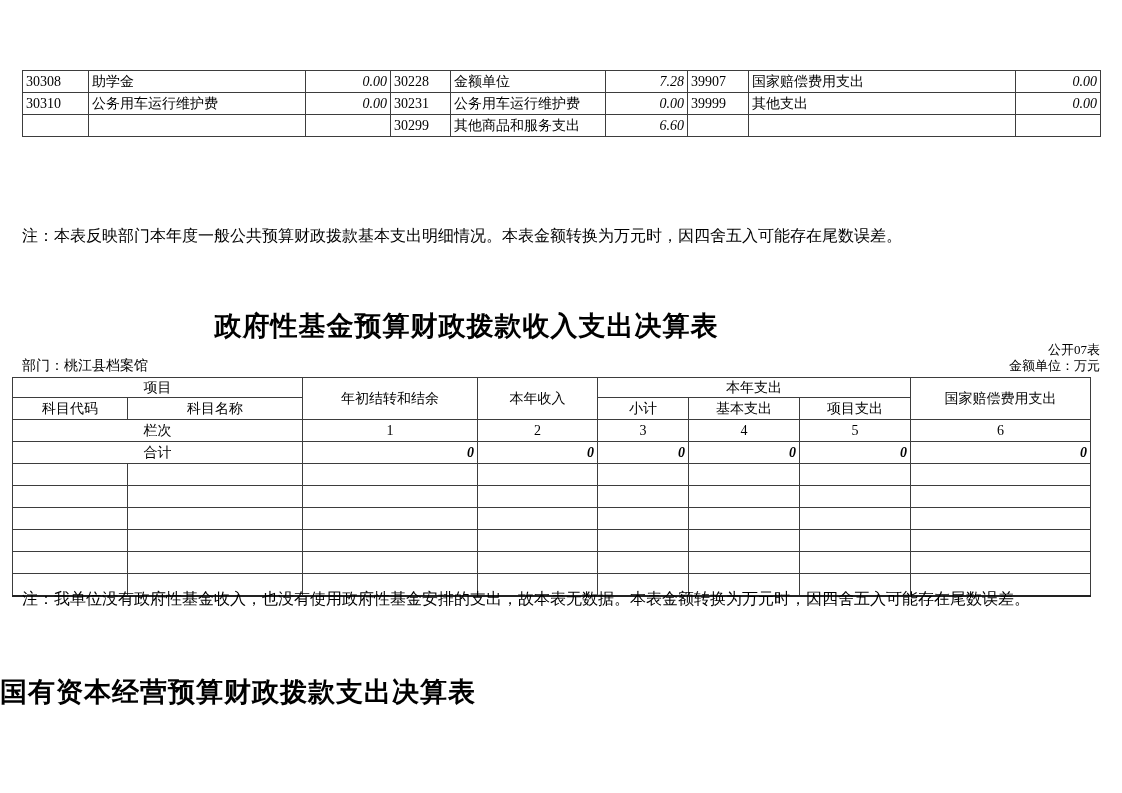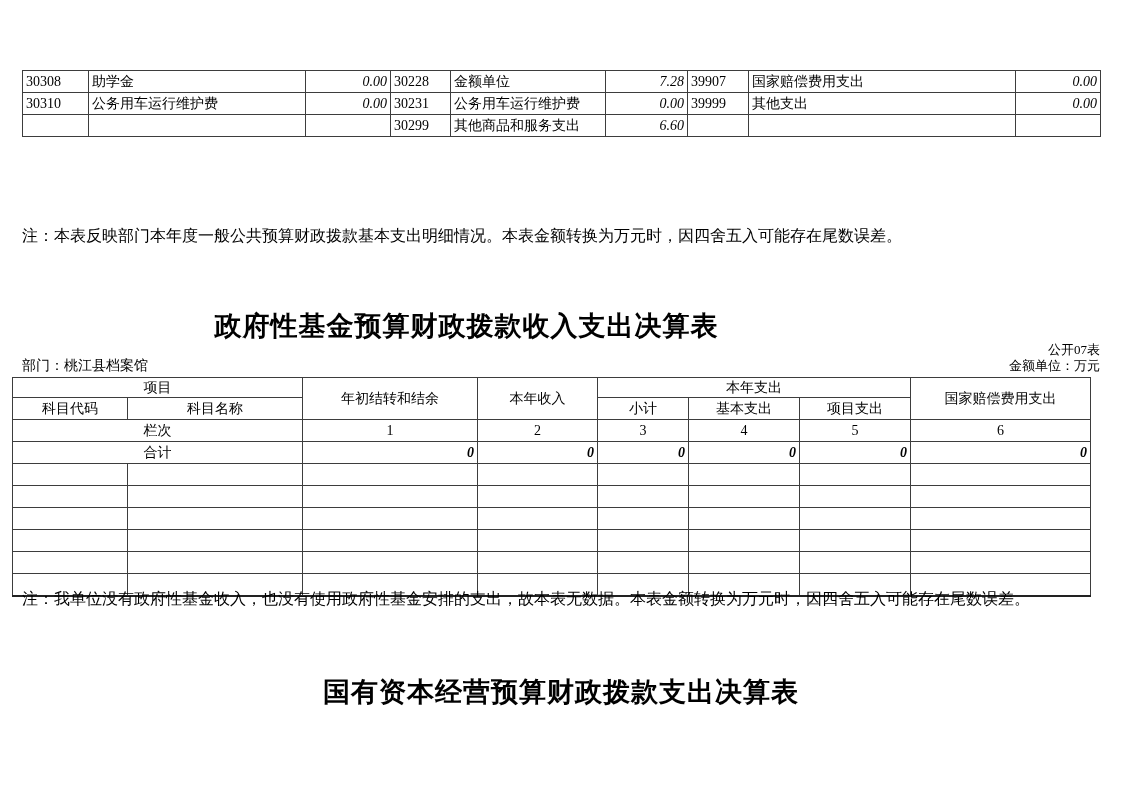--- a/index.html
+++ b/index.html
@@ -27,21 +27,21 @@
   .meta-dept{position:absolute;left:22px;top:357px;font-size:14px;}
   .meta-unit{position:absolute;right:22px;top:357px;font-size:13px;}
   .tbl2{position:absolute;left:12px;top:377px;width:1078px;}
   .tbl2 td.h1{height:19px;line-height:19px;text-align:center;}
   .tbl2 td.hc{text-align:center;}
   .tbl2 tr.lastrow td{border-bottom:2px solid #222;}
   .note{position:absolute;left:22px;font-size:16px;white-space:nowrap;}
   .note1{top:226px;}
   .note2{top:589px;}
   
-  .title3{position:absolute;left:0;top:674px;width:1122px;text-align:center;
+  .title3{position:absolute;left:0;top:674px;width:1122px;text-align:left;
           font-size:27px;font-weight:bold;letter-spacing:1px;}
 </style>
 </head>
 <body>
 
 <div class="page">
 
   <table class="tbl1">
     <colgroup>
       <col style="width:66px">

